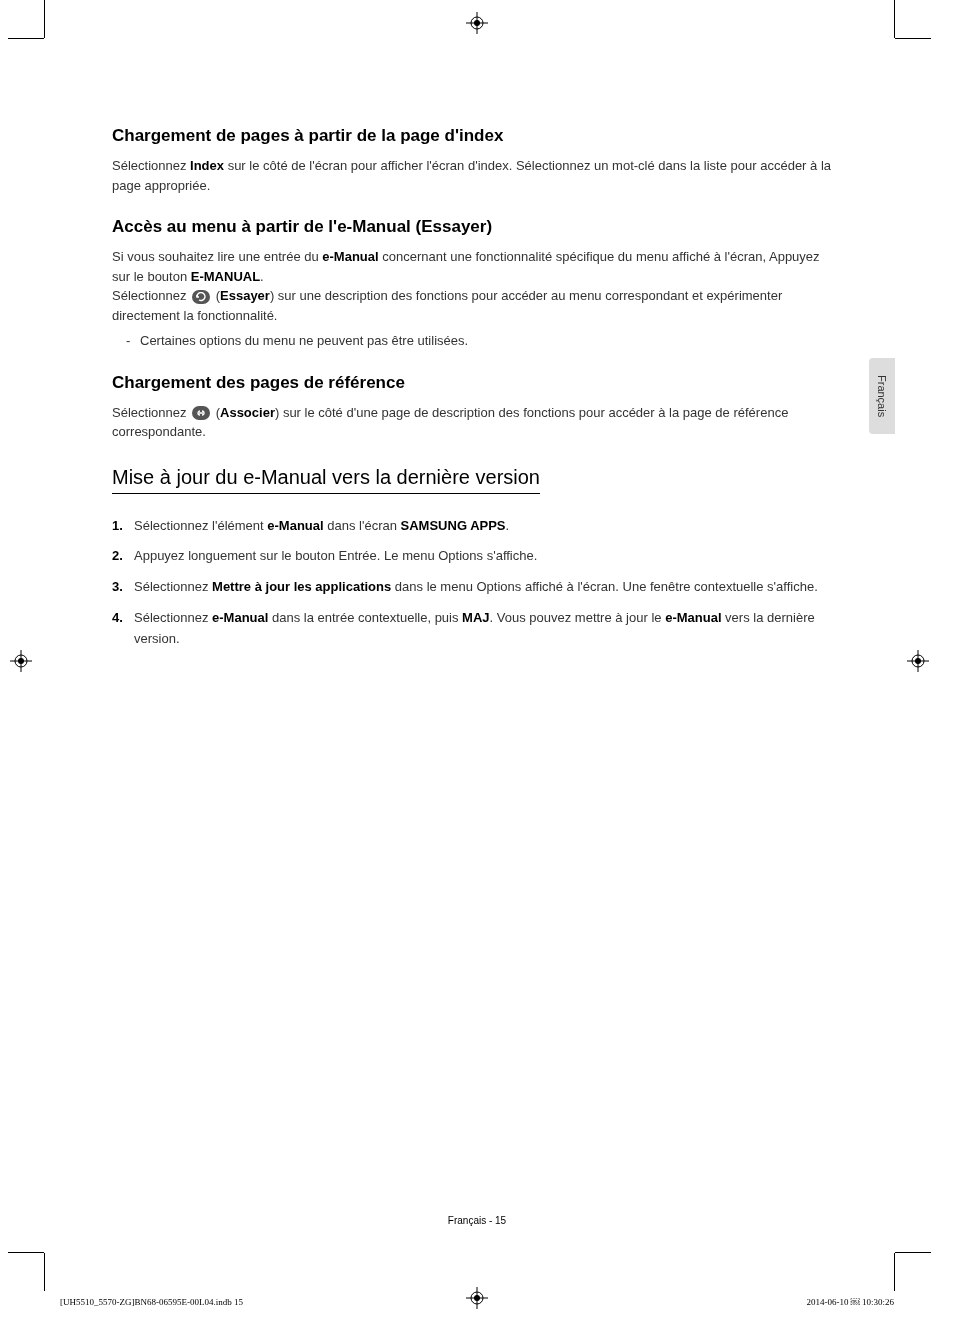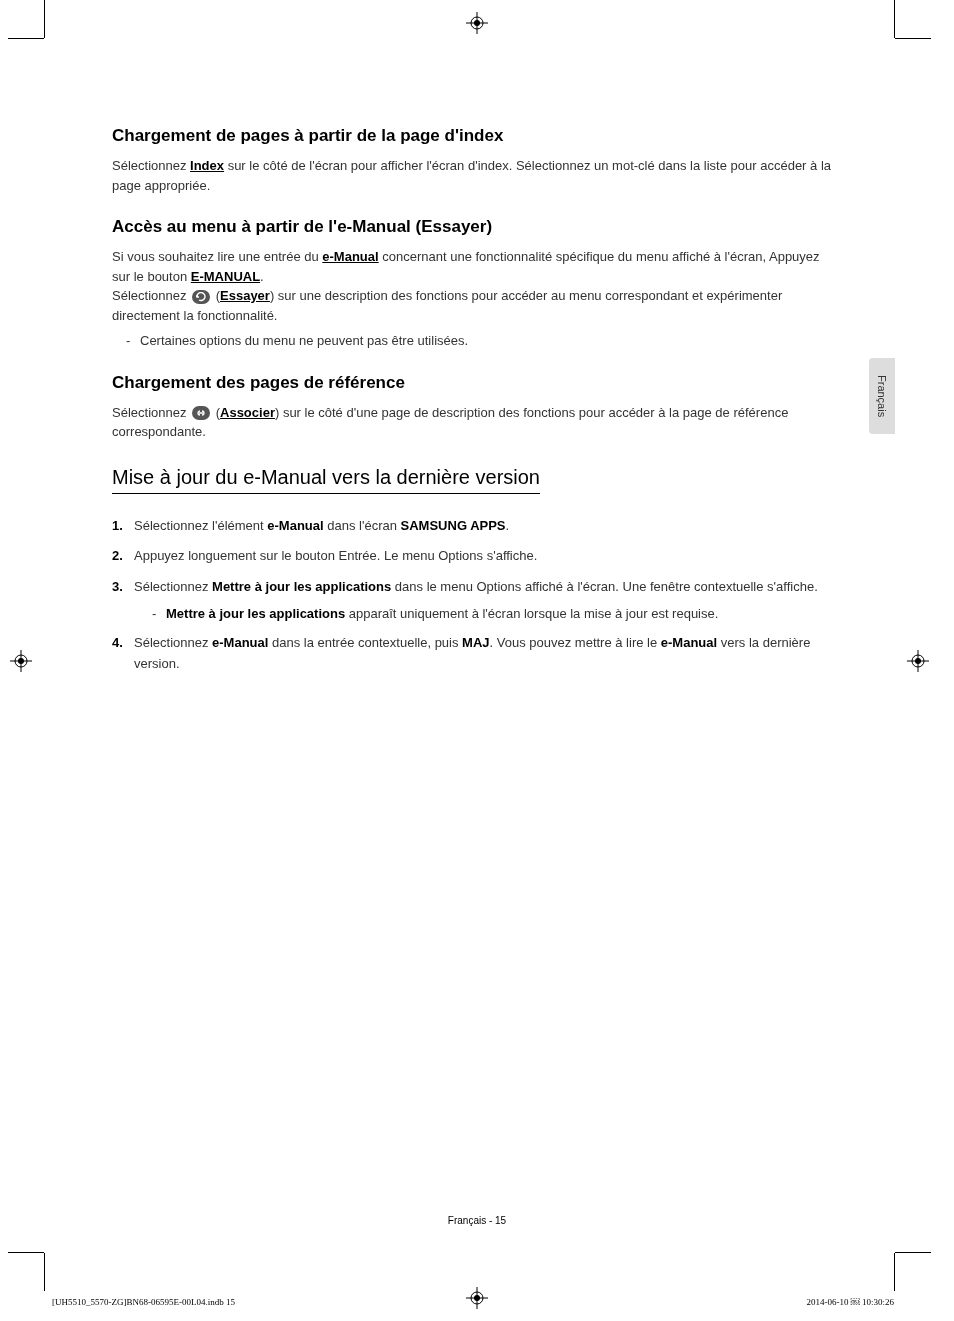--- a/index.html
+++ b/index.html
@@ -37,21 +37,21 @@
       margin-top: 22px;
       margin-bottom: 10px;
     }
     h2.section:first-child { margin-top: 16px; }
     p.body {
       font-size: 13px;
       line-height: 1.5;
       font-weight: 300;
       color: #333;
     }
-    p.body .bold { font-weight: bold; color: #000; text-decoration: underline; }
+    p.body .bold { font-weight: bold; color: #000; }
     h1.main {
       font-size: 20px;
       font-weight: normal;
       margin-top: 24px;
       margin-bottom: 14px;
       display: inline-block;
       border-bottom: 1.5px solid #000;
       padding-bottom: 4px;
     }
     .icon-inline {
@@ -95,21 +95,21 @@
       position: absolute;
       bottom: 95px;
       left: 50%;
       transform: translateX(-50%);
       font-size: 10px;
       font-weight: 400;
     }
     .doc-footer {
       position: absolute;
       bottom: 14px;
-      left: 52px;
+      left: 60px;
       right: 60px;
       display: flex;
       justify-content: space-between;
       font-size: 9px;
       color: #000;
       font-family: "Times New Roman", serif;
     }
   </style>
 </head>
 <body>
@@ -197,26 +197,23 @@
 
   <ol class="num">
     <li><span class="n">1.</span>
       <span>Sélectionnez l'élément </span><span class="bold">e-Manual</span><span> dans l'écran </span><span class="bold">SAMSUNG APPS</span><span>.</span>
     </li>
     <li><span class="n">2.</span>
       <span>Appuyez longuement sur le bouton Entrée. Le menu Options s'affiche.</span>
     </li>
     <li><span class="n">3.</span>
       <span>Sélectionnez </span><span class="bold">Mettre à jour les applications</span><span> dans le menu Options affiché à l'écran. Une fenêtre contextuelle s'affiche.</span>
-      <ul class="dash">
-        <li><span class="bold">Mettre à jour les applications</span><span> apparaît uniquement à l'écran lorsque la mise à jour est requise.</span></li>
-      </ul>
     </li>
     <li><span class="n">4.</span>
-      <span>Sélectionnez </span><span class="bold">e-Manual</span><span> dans la entrée contextuelle, puis </span><span class="bold">MAJ</span><span>. Vous pouvez mettre à lire le </span><span class="bold">e-Manual</span><span> vers la dernière version.</span>
+      <span>Sélectionnez </span><span class="bold">e-Manual</span><span> dans la entrée contextuelle, puis </span><span class="bold">MAJ</span><span>. Vous pouvez mettre à jour le </span><span class="bold">e-Manual</span><span> vers la dernière version.</span>
     </li>
   </ol>
 
 </div>
 
 <div class="footer-page">Français - 15</div>
 
 <div class="doc-footer">
   <span>[UH5510_5570-ZG]BN68-06595E-00L04.indb   15</span>
   <span>2014-06-10   ￼ 10:30:26</span>

